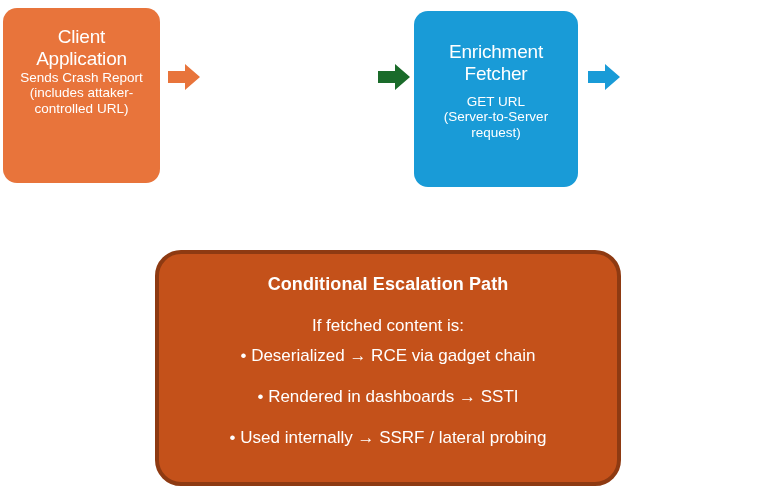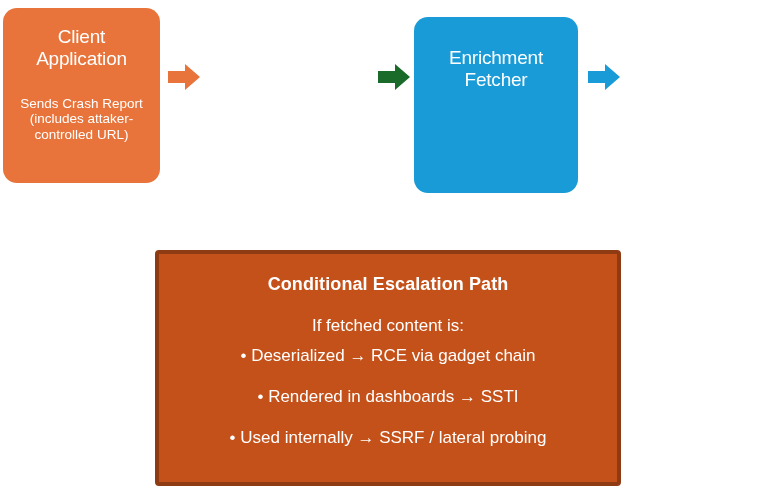--- a/index.html
+++ b/index.html
@@ -52,33 +52,33 @@
     width: 100%;
     white-space: pre-line;
   }
 
   
   #box-client {
     left: 3px; top: 8px; width: 157px; height: 175px;
     background: #E8743B;
     padding-top: 18px;
   }
-  #box-client .box-sub { margin-top: 26px; }
+  #box-client .box-sub { }
 
   
   #box-telemetry {
     left: 213px; top: 5px; width: 155px; height: 179px;
     background: #1A6B2A;
     padding-top: 24px;
   }
   #box-telemetry .box-sub { margin-top: 16px; }
 
   
   #box-enrichment {
-    left: 414px; top: 17px; width: 164px; height: 176px;
+    left: 414px; top: 11px; width: 164px; height: 176px;
     background: #199BD7;
     padding-top: 30px;
   }
   #box-enrichment .box-sub { margin-top: 9px; }
 
   
   #box-attacker {
     left: 624px; top: 5px; width: 140px; height: 179px;
     background: #A5309B;
     padding-top: 26px;
@@ -96,21 +96,21 @@
   #arrow-3 { left: 587px; top: 62px; }
 
   
   #box-escalation {
     position: absolute;
     left: 155px; top: 250px;
     width: 466px; height: 236px;
     box-sizing: border-box;
     background: #C4511A;
     border: 4px solid #8E3A12;
-    border-radius: 4px;
+    border-radius: 26px;
     color: #ffffff;
     display: flex;
     flex-direction: column;
     align-items: center;
     justify-content: flex-start;
     padding: 20px 18px 12px 18px;
     text-align: center;
   }
   #box-escalation .esc-title {
     font-size: 18px;
@@ -149,20 +149,22 @@
 
 
   <div class="arrow" id="arrow-2">
     <svg width="34" height="30" viewBox="0 0 34 30">
       <polygon points="1,9 18,9 18,2 33,15 18,28 18,21 1,21" fill="#1A6B2A"></polygon>
     </svg>
   </div>
 
   <div class="flow-box" id="box-enrichment">
     <div class="box-title">Enrichment Fetcher</div>
+    <div class="box-sub">GET URL
+(Server-to-Server request)</div>
   </div>
 
   <div class="arrow" id="arrow-3">
     <svg width="34" height="30" viewBox="0 0 34 30">
       <polygon points="1,9 18,9 18,2 33,15 18,28 18,21 1,21" fill="#199BD7"></polygon>
     </svg>
   </div>
 
 
   <div id="box-escalation">

